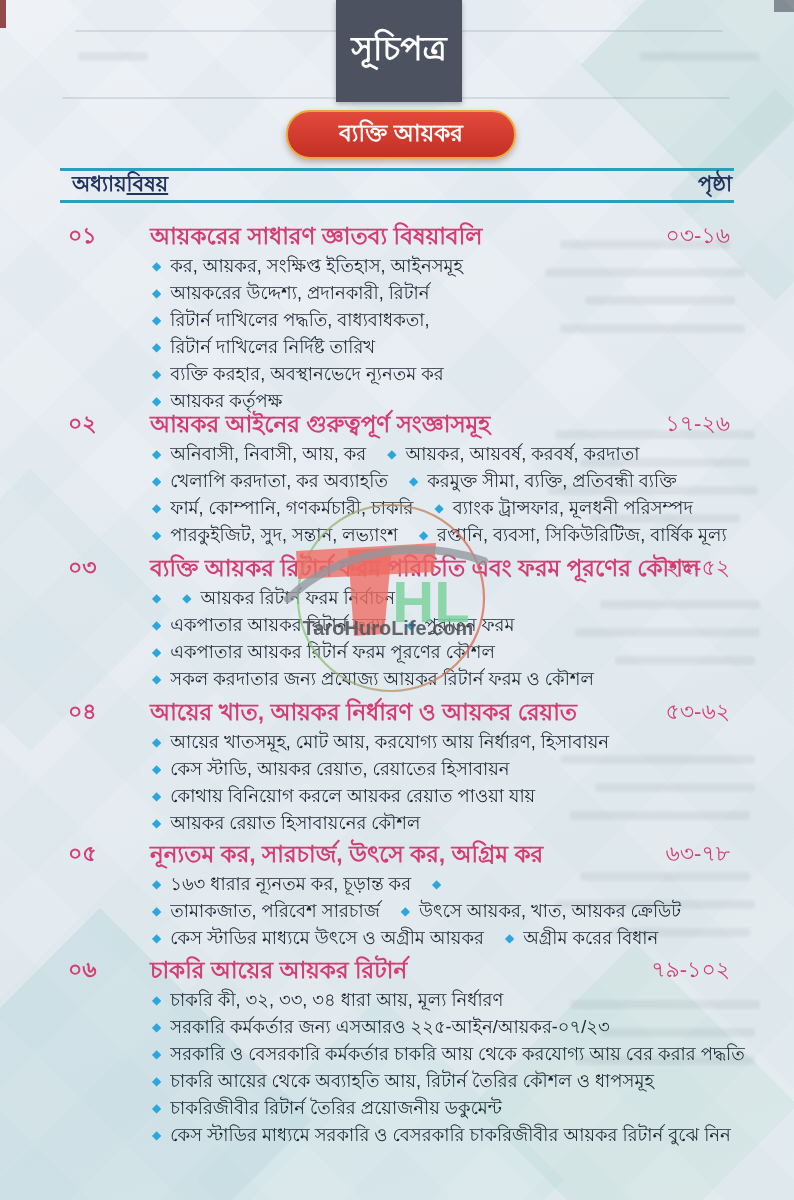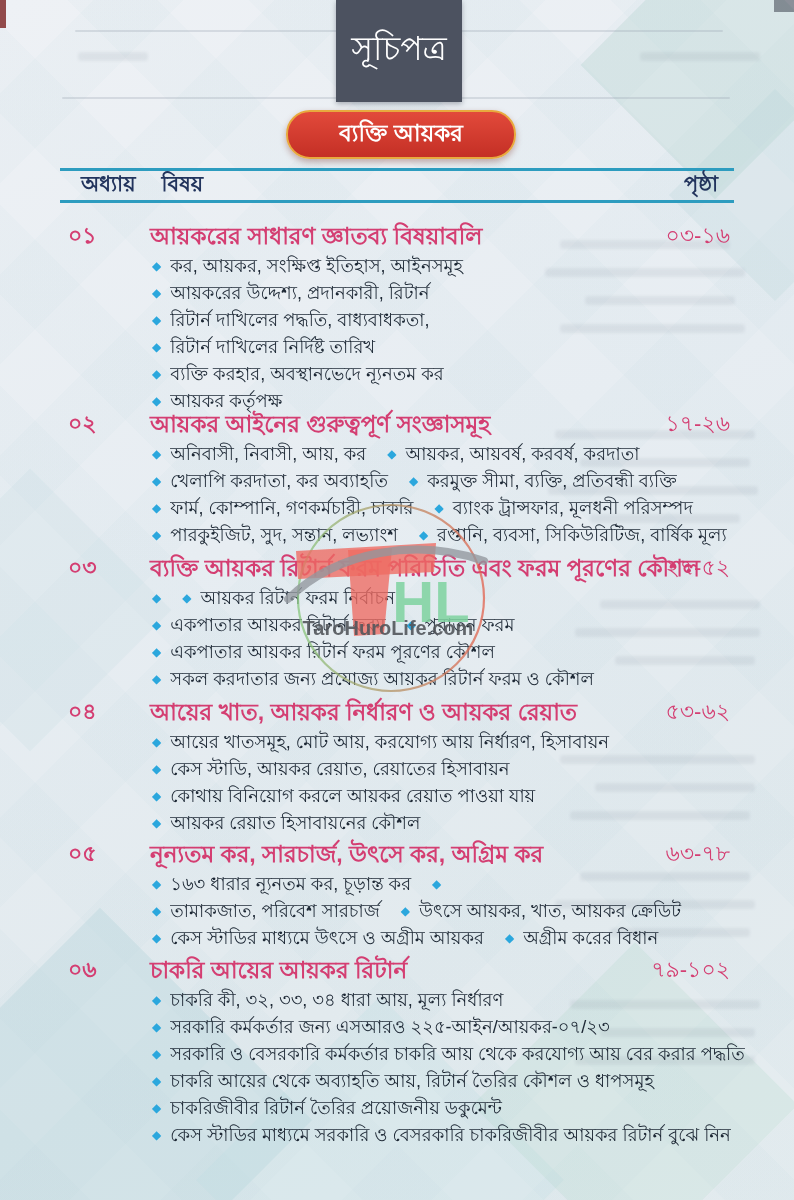--- a/index.html
+++ b/index.html
@@ -26,38 +26,38 @@
 
   .ghost-rule{position:absolute;height:2px;background:#9aa6b2;opacity:.30;border-radius:2px;pointer-events:none;}
   .ghost-bar{position:absolute;height:9px;border-radius:4px;background:#6b7686;opacity:.10;filter:blur(1.5px);pointer-events:none;}
   .corner{position:absolute;pointer-events:none;}
   .corner.tl{left:0;top:0;width:6px;height:28px;background:#7a2020;opacity:.8;}
   .corner.tr{right:0;top:0;width:20px;height:12px;background:#3c424e;opacity:.55;}
 
   .title-box{
     position:absolute;left:336px;top:0;width:126px;height:102px;
     background:#4c5260;color:#fff;display:flex;align-items:center;justify-content:center;
-    font-size:33px;box-shadow:0 2px 5px rgba(40,45,60,.35);
+    font-size:33px;box-shadow:0 2px 5px rgba(40,45,60,.35);font-weight:bold;
   }
   .badge{
     position:absolute;left:286px;top:110px;width:226px;height:45px;border-radius:24px;
     background:linear-gradient(#e2493a,#c730277);background-color:#d2372b;
     background:linear-gradient(#e24a3b,#c42f25);
     border:2px solid #e8a93e;color:#fff;display:flex;align-items:center;justify-content:center;
     font-size:23px;font-weight:bold;box-shadow:0 3px 6px rgba(120,40,30,.35);
   }
   .thead{
     position:absolute;left:60px;width:674px;top:168px;height:35px;
     border-top:3px solid #2d9cbf;border-bottom:3px solid #2d9cbf;
     color:#22345d;font-weight:bold;font-size:21px;
     display:flex;align-items:center;box-sizing:border-box;
   }
-  .th-chapter{margin-left:21px;}
-  .th-subject{margin-left:26px;}
-  .th-page{margin-left:auto;margin-right:16px;}
+  .th-chapter{margin-left:12px;}
+  .th-subject{text-decoration:underline;}
+  .th-page{margin-left:auto;margin-right:2px;}
 
   .chapters{position:absolute;inset:0;}
   .chapter{position:absolute;left:0;width:794px;}
   .chapter:nth-child(1){top:218px;}
   .chapter:nth-child(2){top:406px;}
   .chapter:nth-child(3){top:550px;}
   .chapter:nth-child(4){top:694px;}
   .chapter:nth-child(5){top:836px;}
   .chapter:nth-child(6){top:952px;}
   .chapter-number{position:absolute;left:68px;top:0;color:#d43e72;font-size:22px;font-weight:bold;}

